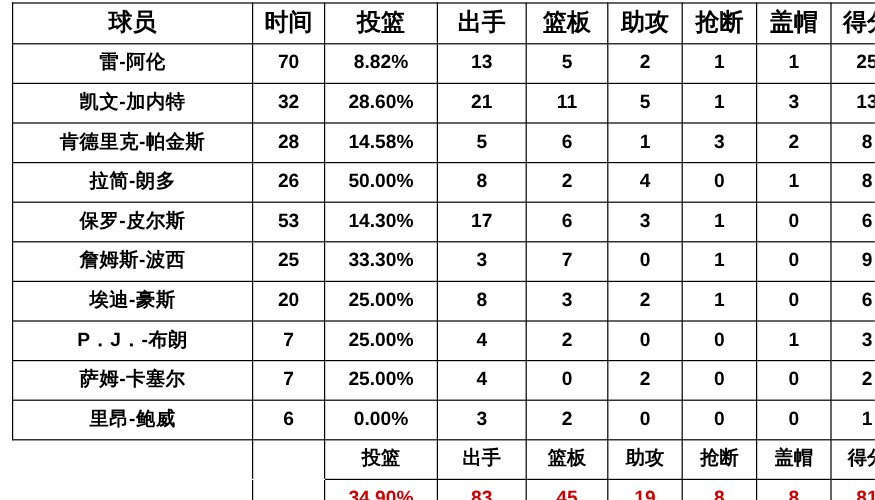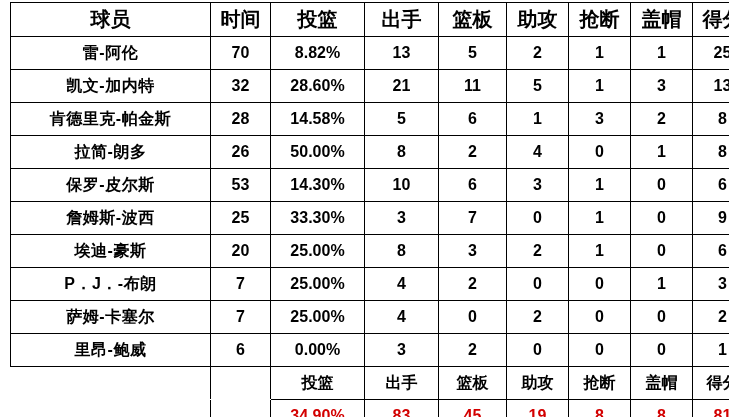--- a/index.html
+++ b/index.html
@@ -141,21 +141,21 @@
       <td>2</td>
       <td>4</td>
       <td>0</td>
       <td>1</td>
       <td>8</td>
     </tr>
     <tr>
       <td class="player-name">保罗-皮尔斯</td>
       <td>53</td>
       <td>14.30%</td>
-      <td>10</td>
+      <td>17</td>
       <td>6</td>
       <td>3</td>
       <td>1</td>
       <td>0</td>
       <td>6</td>
     </tr>
     <tr>
       <td class="player-name">詹姆斯-波西</td>
       <td>25</td>
       <td>33.30%</td>

